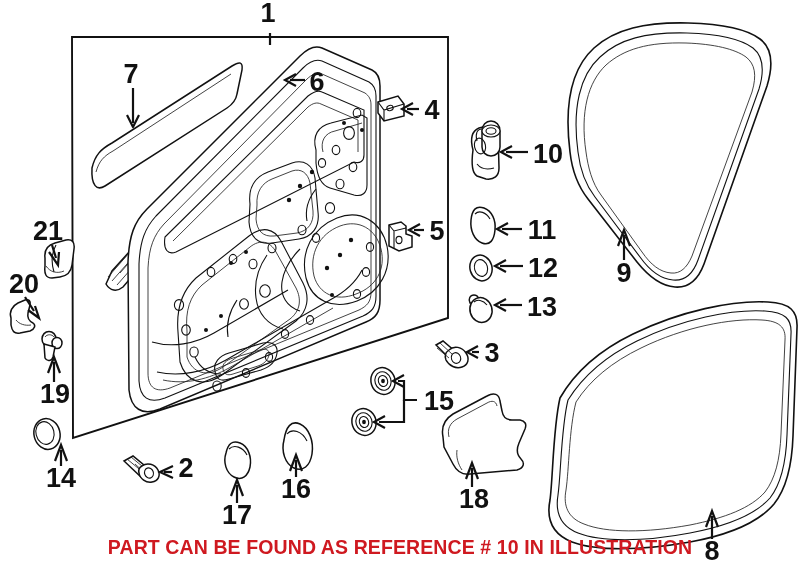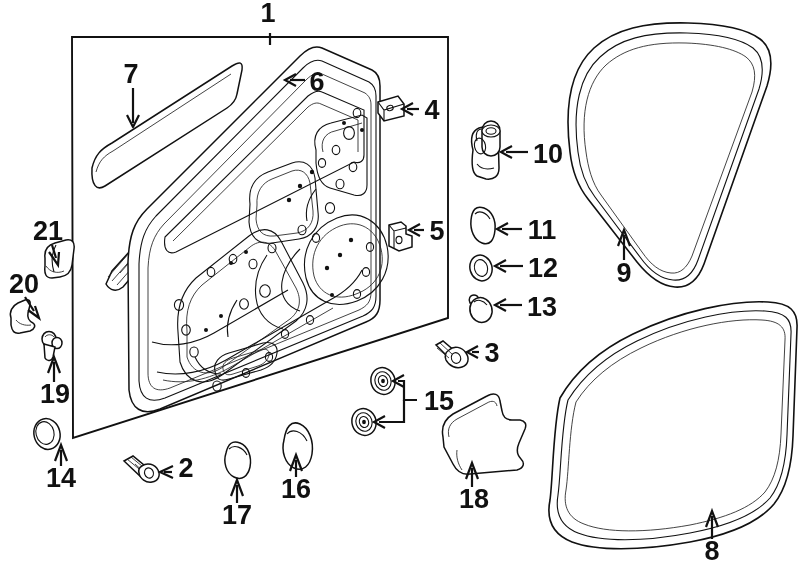--- a/index.html
+++ b/index.html
@@ -376,14 +376,15 @@
       <text class="callout" text-anchor="middle" x="296" y="498">16</text>
       <text class="callout" text-anchor="middle" x="237" y="524">17</text>
       <text class="callout" text-anchor="middle" x="474" y="508">18</text>
       <text class="callout" text-anchor="middle" x="55" y="403">19</text>
       <text class="callout" text-anchor="middle" x="24" y="293">20</text>
       <text class="callout" text-anchor="middle" x="48" y="240">21</text>
     </g>
 
   </svg>
 
+  <div class="footnote">PART CAN BE FOUND AS REFERENCE # 10 IN ILLUSTRATION</div>
 
 </div>
 
 </body></html>

